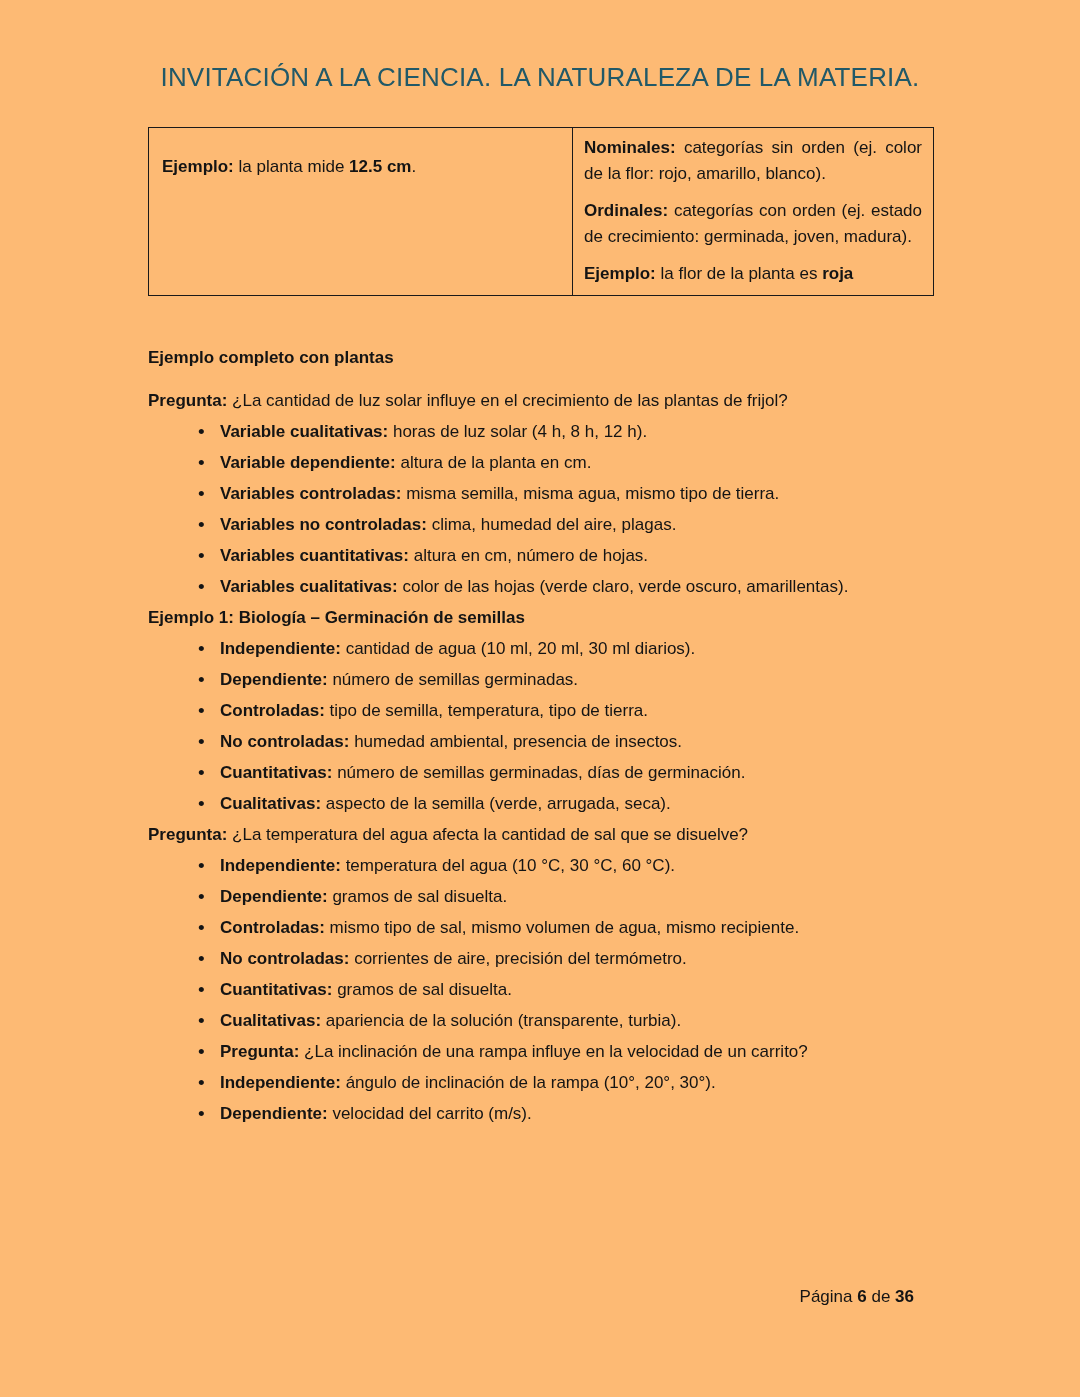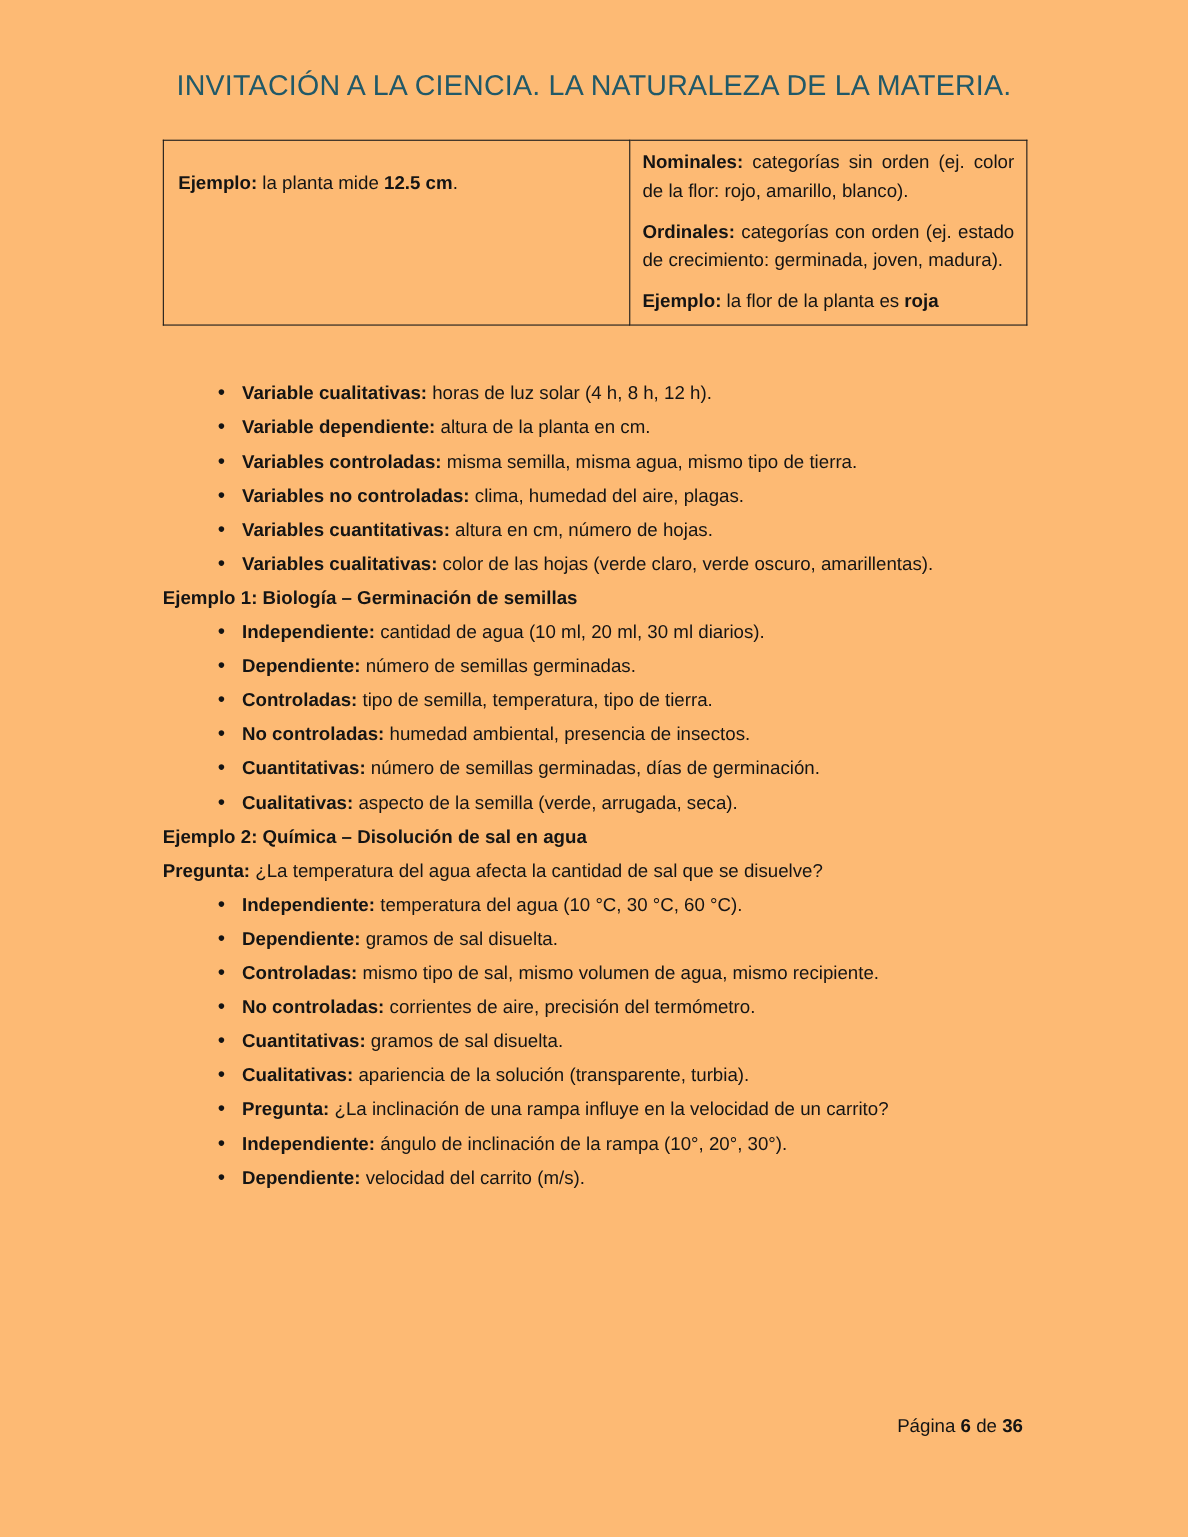--- a/index.html
+++ b/index.html
@@ -46,21 +46,21 @@
     text-align:justify;
   }
   ul.blist li .bullet-dot {
     position:absolute; left:50px; top:0;
     font-size:19px;
   }
   .b { font-weight:bold; }
 
   .footer {
     position:absolute;
-    top:1284px; right:150px;
+    top:1284px; right:166px;
     font-size:17px; line-height:26px;
   }
 </style>
 </head>
 <body>
 
 <div class="page">
 
   <h1 class="title" style="color: rgb(33, 89, 104);">INVITACIÓN A LA CIENCIA. LA NATURALEZA DE LA MATERIA.</h1>
 
@@ -74,20 +74,22 @@
         <p class="cellp"><span class="b">Nominales:</span><span class="r"> categorías sin orden (ej. color de la flor: rojo, amarillo, blanco).</span></p>
         <p class="cellp"><span class="b">Ordinales:</span><span class="r"> categorías con orden (ej. estado de crecimiento: germinada, joven, madura).</span></p>
         <p class="cellp last"><span class="b">Ejemplo:</span><span class="r"> la flor de la planta es </span><span class="b">roja</span></p>
       </td>
     </tr>
   </tbody>
     </table>
 
   <div id="sections" class="sections">
       <section>
+        <p class="heading">Ejemplo completo con plantas</p>
+        <p class="para"><span class="b">Pregunta:</span><span class="r"> ¿La cantidad de luz solar influye en el crecimiento de las plantas de frijol?</span></p>
         <ul class="blist">
           <li><span class="bullet-dot">•</span><span class="b">Variable cualitativas:</span><span class="r"> horas de luz solar (4 h, 8 h, 12 h).</span></li>
           <li><span class="bullet-dot">•</span><span class="b">Variable dependiente:</span><span class="r"> altura de la planta en cm.</span></li>
           <li><span class="bullet-dot">•</span><span class="b">Variables controladas:</span><span class="r"> misma semilla, misma agua, mismo tipo de tierra.</span></li>
           <li><span class="bullet-dot">•</span><span class="b">Variables no controladas:</span><span class="r"> clima, humedad del aire, plagas.</span></li>
           <li><span class="bullet-dot">•</span><span class="b">Variables cuantitativas:</span><span class="r"> altura en cm, número de hojas.</span></li>
           <li><span class="bullet-dot">•</span><span class="b">Variables cualitativas:</span><span class="r"> color de las hojas (verde claro, verde oscuro, amarillentas).</span></li>
         </ul>
       </section>
       <section>
@@ -95,21 +97,20 @@
         <ul class="blist">
           <li><span class="bullet-dot">•</span><span class="b">Independiente:</span><span class="r"> cantidad de agua (10 ml, 20 ml, 30 ml diarios).</span></li>
           <li><span class="bullet-dot">•</span><span class="b">Dependiente:</span><span class="r"> número de semillas germinadas.</span></li>
           <li><span class="bullet-dot">•</span><span class="b">Controladas:</span><span class="r"> tipo de semilla, temperatura, tipo de tierra.</span></li>
           <li><span class="bullet-dot">•</span><span class="b">No controladas:</span><span class="r"> humedad ambiental, presencia de insectos.</span></li>
           <li><span class="bullet-dot">•</span><span class="b">Cuantitativas:</span><span class="r"> número de semillas germinadas, días de germinación.</span></li>
           <li><span class="bullet-dot">•</span><span class="b">Cualitativas:</span><span class="r"> aspecto de la semilla (verde, arrugada, seca).</span></li>
         </ul>
       </section>
       <section>
-        <p class="heading">Ejemplo 2: Química – Disolución de sal en agua</p>
         <p class="para"><span class="b">Pregunta:</span><span class="r"> ¿La temperatura del agua afecta la cantidad de sal que se disuelve?</span></p>
         <ul class="blist">
           <li><span class="bullet-dot">•</span><span class="b">Independiente:</span><span class="r"> temperatura del agua (10 °C, 30 °C, 60 °C).</span></li>
           <li><span class="bullet-dot">•</span><span class="b">Dependiente:</span><span class="r"> gramos de sal disuelta.</span></li>
           <li><span class="bullet-dot">•</span><span class="b">Controladas:</span><span class="r"> mismo tipo de sal, mismo volumen de agua, mismo recipiente.</span></li>
           <li><span class="bullet-dot">•</span><span class="b">No controladas:</span><span class="r"> corrientes de aire, precisión del termómetro.</span></li>
           <li><span class="bullet-dot">•</span><span class="b">Cuantitativas:</span><span class="r"> gramos de sal disuelta.</span></li>
           <li><span class="bullet-dot">•</span><span class="b">Cualitativas:</span><span class="r"> apariencia de la solución (transparente, turbia).</span></li>
         </ul>
       </section>

